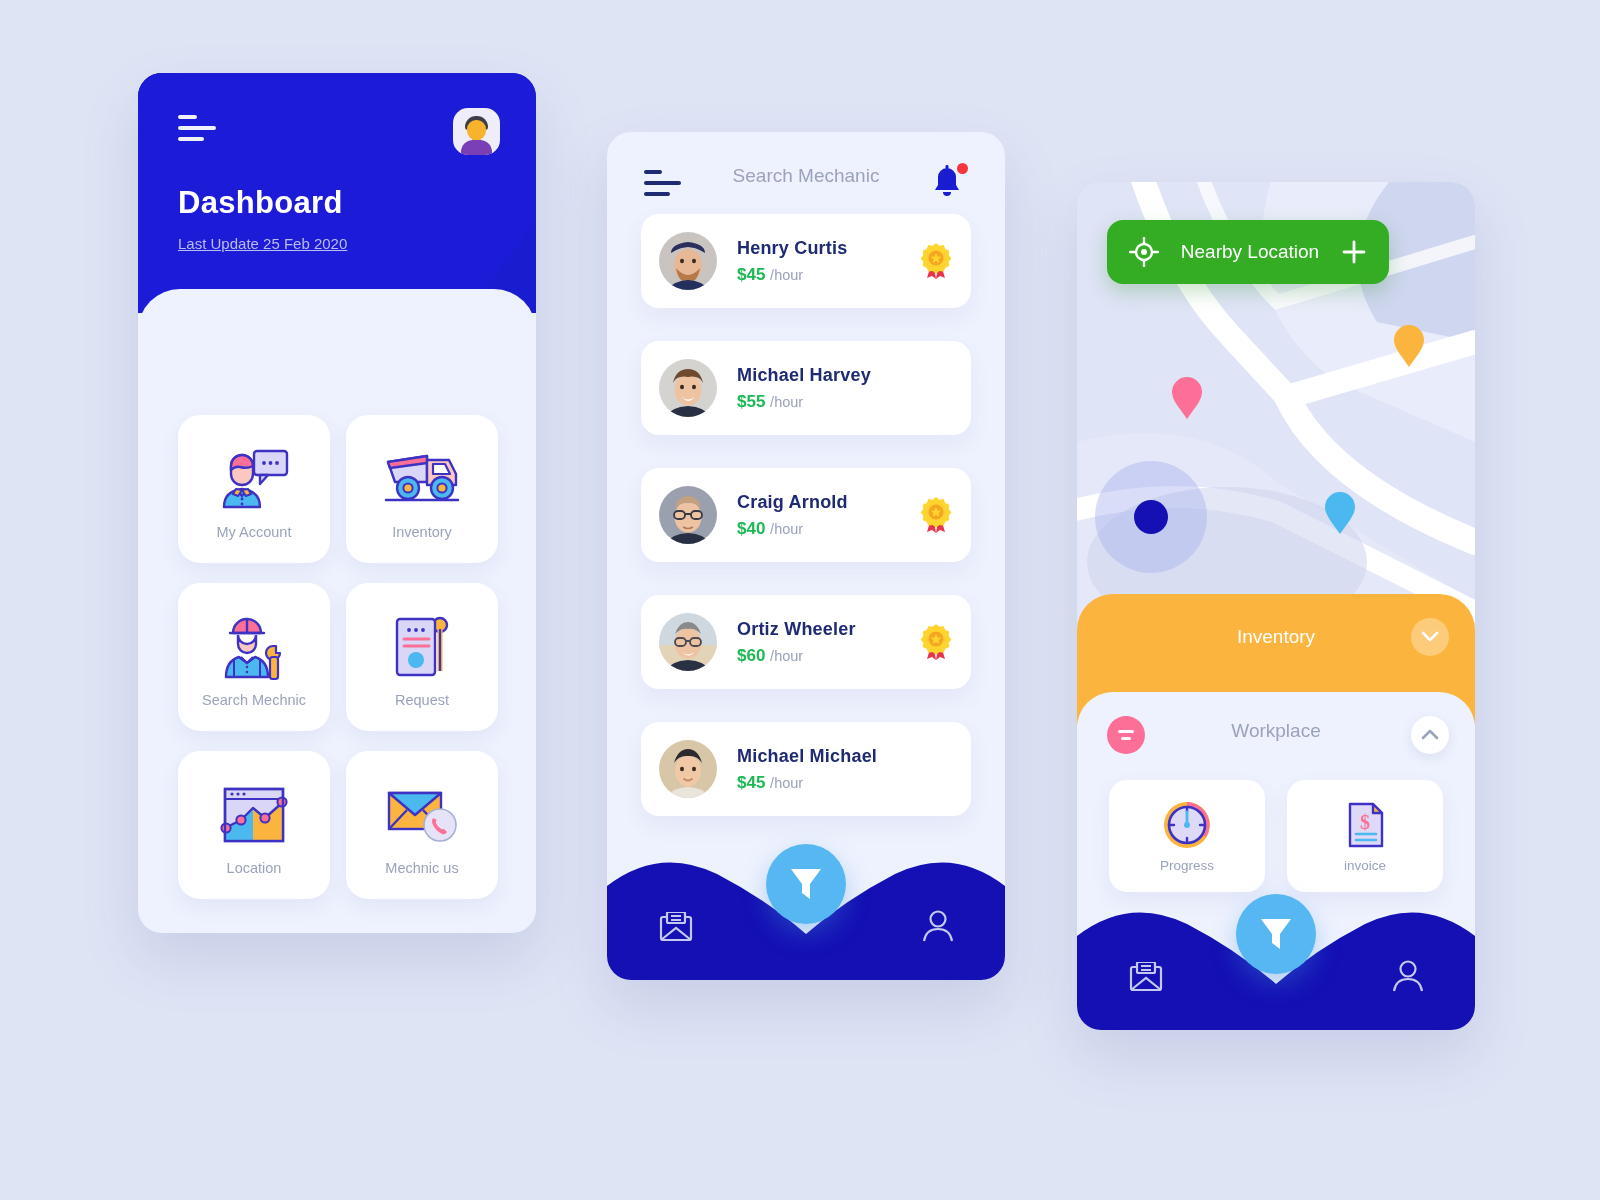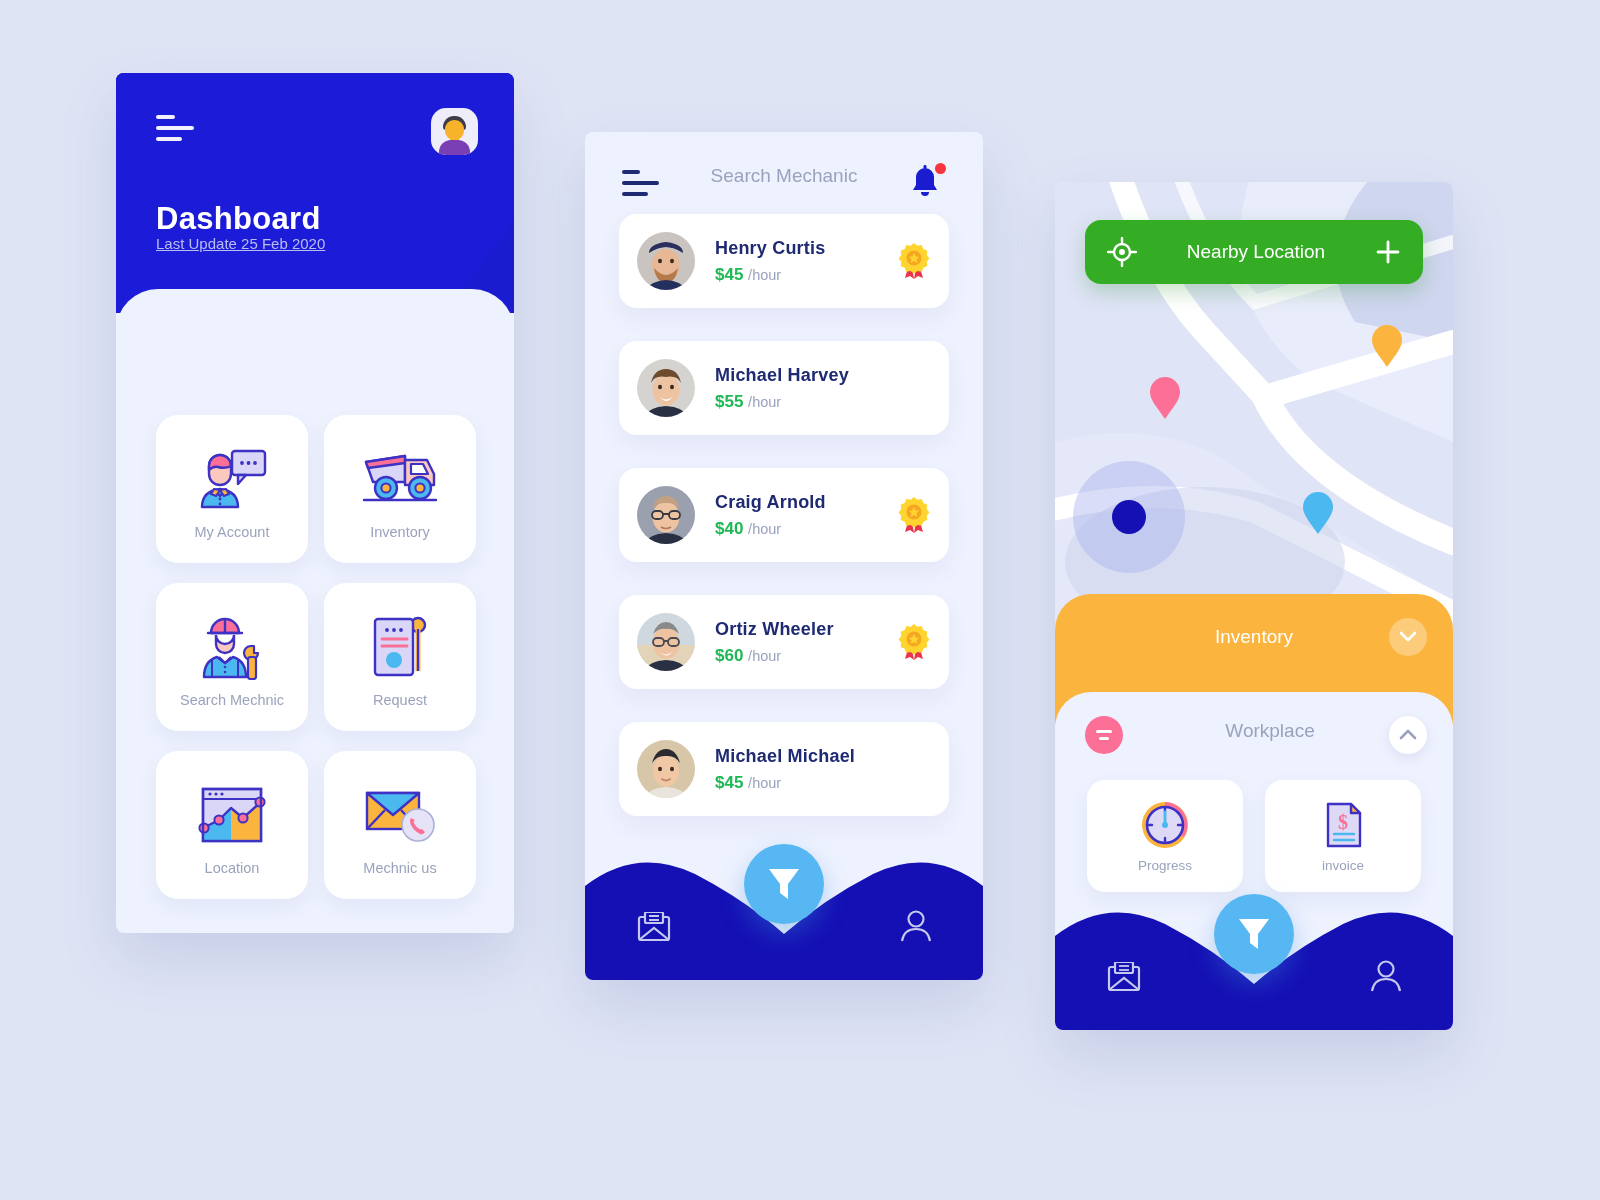--- a/index.html
+++ b/index.html
@@ -4,21 +4,21 @@
 <style>
   * { margin:0; padding:0; box-sizing:border-box; }
   html,body { width:1600px; height:1200px; overflow:hidden; }
   body {
     background:#dfe4f5;
     font-family:"Liberation Sans", sans-serif;
     position:relative;
   }
 
   
-  .phone { position:absolute; border-radius:8px; overflow:hidden; }
+  .phone { position:absolute; border-radius:24px; overflow:hidden;margin-left:22px; }
 
   
   #phone1 {
     left:116px; top:73px; width:398px; height:860px;
     background:#eef2fe;
     box-shadow:0 26px 60px rgba(60,70,140,.14);
   }
   .p1-header {
     position:absolute; left:0; top:0; width:100%; height:240px;
     background:#1a1ccf; overflow:hidden;
@@ -37,21 +37,21 @@
   .hamburger span:nth-child(2){ width:38px; }
   .hamburger span:nth-child(3){ width:26px; }
   .avatar-btn {
     position:absolute; right:36px; top:35px; width:47px; height:47px;
     border-radius:15px; background:#f0edfa; overflow:hidden;
   }
   .av-hair { position:absolute; left:12px; top:8px; width:23px; height:14px; border-radius:11px 11px 3px 3px; background:#3d3d47; }
   .av-face { position:absolute; left:14px; top:12px; width:19px; height:20px; border-radius:9px; background:#f7b32b; }
   .av-body { position:absolute; left:8px; bottom:0; width:31px; height:15px; border-radius:12px 12px 0 0; background:#7b3fb5; }
   .av-neck { position:absolute; left:19px; top:28px; width:9px; height:9px; background:#f7b32b; }
-  .p1-title { position:absolute; left:40px; top:128px; color:#fff; font-size:31px; font-weight:bold; letter-spacing:.3px; }
+  .p1-title { position:absolute; left:40px; top:112px; color:#fff; font-size:31px; font-weight:bold; letter-spacing:.3px; }
   .p1-sub { position:absolute; left:40px; top:162px; color:#b9bdf0; font-size:15px;text-decoration:underline; }
 
   .p1-panel {
     position:absolute; left:0; top:216px; width:100%; height:644px;
     background:#eef2fe; border-radius:42px 42px 44px 44px;
   }
   .tile-grid {
     position:absolute; left:40px; top:126px; width:320px;
     display:grid; grid-template-columns:1fr 1fr; gap:20px 16px;
   }
@@ -103,21 +103,21 @@
   .nav-icon { position:absolute; bottom:34px; }
 
   
   #phone3 {
     left:1055px; top:182px; width:398px; height:848px;
     background:#eef2fe;
     box-shadow:0 26px 60px rgba(60,70,140,.14);
   }
   .mapbox { position:absolute; left:0; top:0; width:100%; height:480px; overflow:hidden; background:#dde3f6; }
   .nearby-bar {
-    position:absolute; left:30px; top:38px; width:338px; height:64px;
+    position:absolute; left:30px; top:38px; width:282px; height:64px;
     background:#34ad25; border-radius:16px; display:flex; align-items:center; padding:0 22px;
     box-shadow:0 8px 20px rgba(40,140,40,.25);
   }
   .nearby-bar .nb-label { flex:1; text-align:center; color:#fff; font-size:19px; }
 
   .inv-panel {
     position:absolute; left:0; top:412px; width:100%; height:130px;
     background:#fbb43d; border-radius:36px 36px 0 0;
     display:flex; align-items:flex-start; justify-content:center; padding-top:32px;
   }
@@ -130,21 +130,21 @@
     position:absolute; left:0; top:510px; width:100%; bottom:0;
     background:#eef2fe; border-radius:36px 36px 44px 44px;
   }
   .pink-badge {
     position:absolute; left:30px; top:24px; width:38px; height:38px; border-radius:50%;
     background:#fc7097; display:flex; flex-direction:column; align-items:center; justify-content:center; gap:4px;
   }
   .pink-badge i { display:block; background:#fff; height:3px; border-radius:2px; }
   .pink-badge i:nth-child(1){ width:16px; }
   .pink-badge i:nth-child(2){ width:10px; }
-  .wp-title { position:absolute; left:16px; top:28px; width:100%; text-align:center; font-size:19px; color:#9aa3bd; }
+  .wp-title { position:absolute; left:0; top:28px; width:100%; text-align:center; font-size:19px; color:#9aa3bd; }
   .chev-up {
     position:absolute; right:26px; top:24px; width:38px; height:38px; border-radius:50%;
     background:#fff; display:flex; align-items:center; justify-content:center;
     box-shadow:0 4px 12px rgba(80,90,160,.12);
   }
   .wp-grid { position:absolute; left:32px; top:88px; width:334px; display:flex; gap:22px; }
   .wp-tile {
     flex:1; height:112px; background:#fff; border-radius:18px;
     display:flex; flex-direction:column; align-items:center; justify-content:center;
     box-shadow:0 8px 20px rgba(80,90,160,.08);

